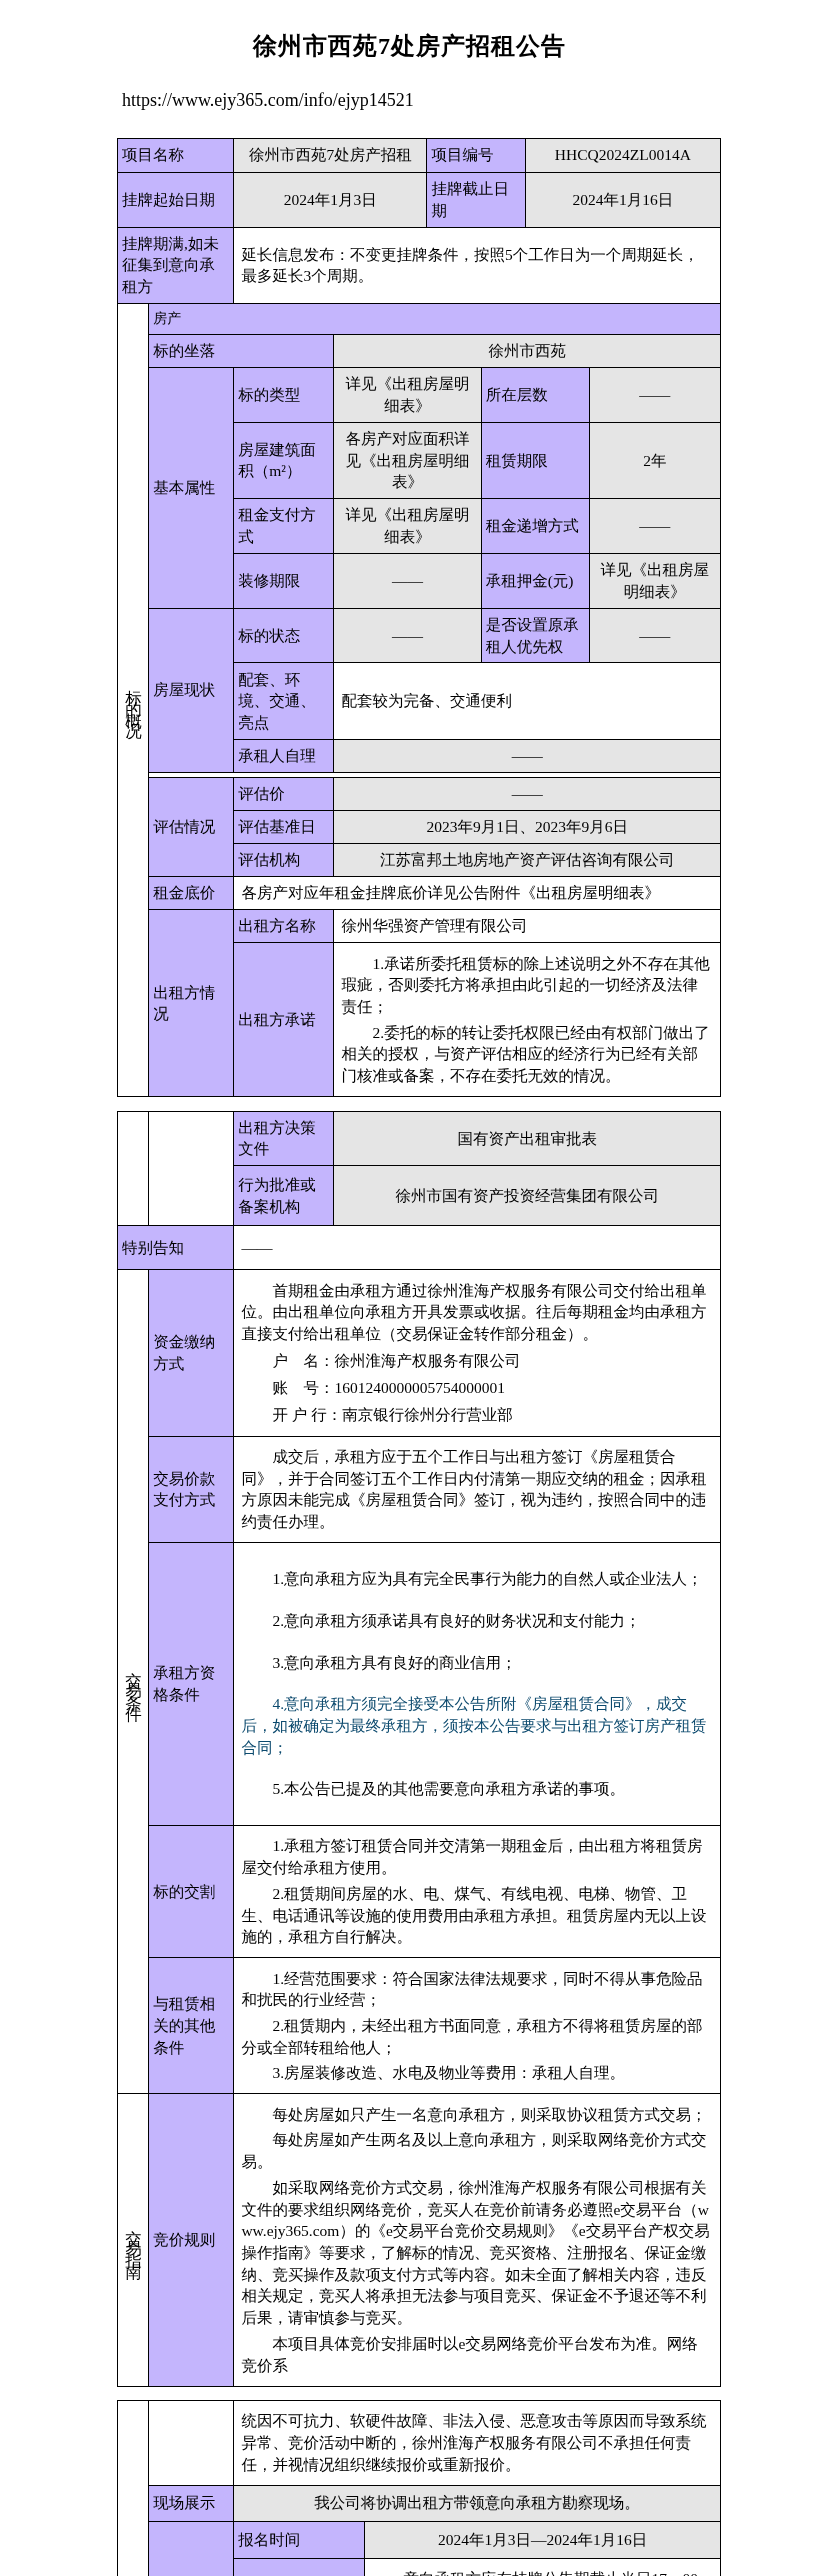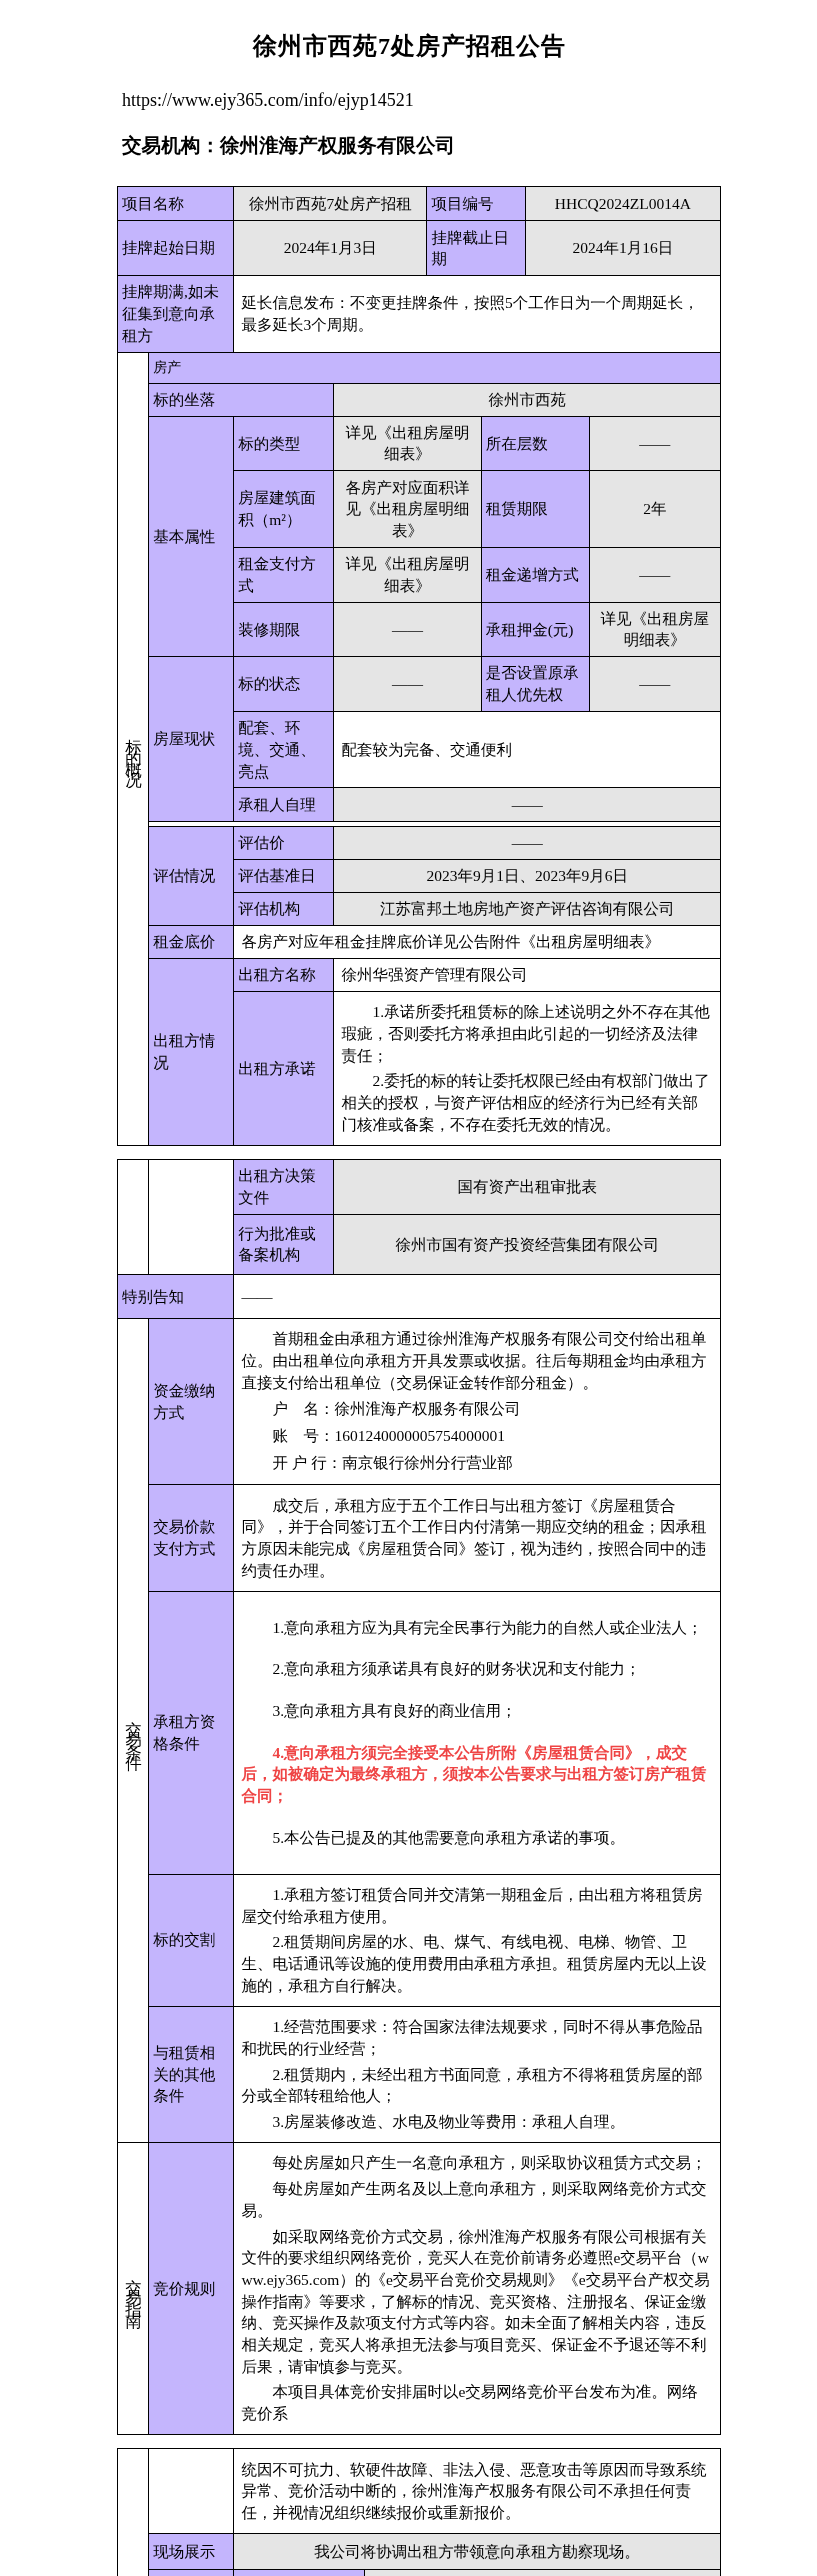--- a/index.html
+++ b/index.html
@@ -16,31 +16,30 @@
   td.cat{font-size:14px;}
   td.val{text-align:center;background:#e5e5e5;}
   td.valL{text-align:left;background:#fff;}
   td.blank{background:#fff;}
   td.vcell{background:#fff;text-align:center;vertical-align:middle;padding:3.1px 0;}
   .vtxt{writing-mode:vertical-lr;text-orientation:upright;letter-spacing:11.3px;font-size:16.5px;margin:0 auto;line-height:1.1;}
   .p{text-indent:2em;margin:4.1px 0;}
   .pn{text-indent:0;margin:4.1px 0;}
   .acct{padding-left:31px;margin:5.2px 0;}
   .sp .p{margin:20px 0;}
-  .red{color:#ef4444;font-weight:bold;}
+  .red{color:#0c4a6e;font-weight:normal;}
   .thinrow td{padding:0;height:4.1px;background:#fff;}
 </style>
 </head>
 <body>
 
 <div class="doc">
 
   <div class="title">徐州市西苑7处房产招租公告</div>
   <div class="url">https://www.ejy365.com/info/ejyp14521</div>
-  <div class="agency">交易机构：徐州淮海产权服务有限公司</div>
 
   <table class="page pageA">
     <colgroup>
         <col style="width:31px">
         <col style="width:85px">
         <col style="width:100px">
         <col style="width:93px">
         <col style="width:54px">
         <col style="width:44px">
         <col style="width:64px">

